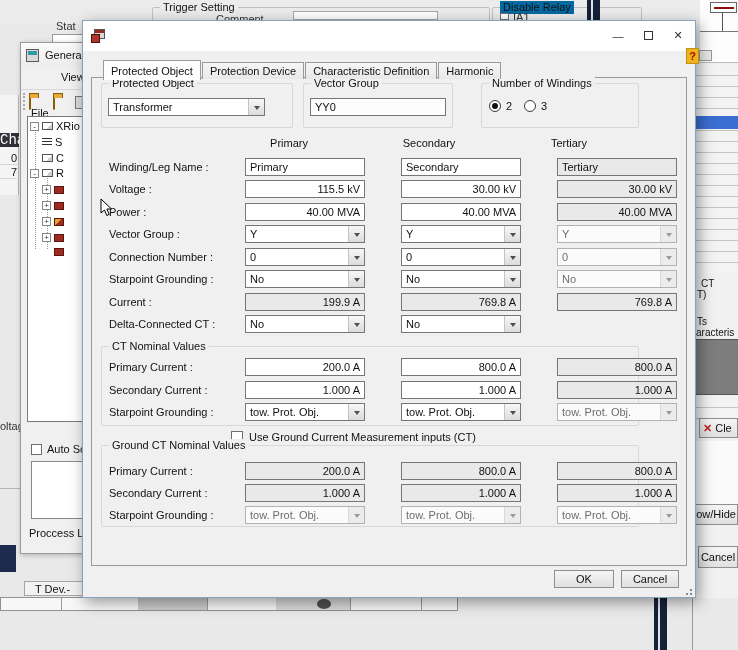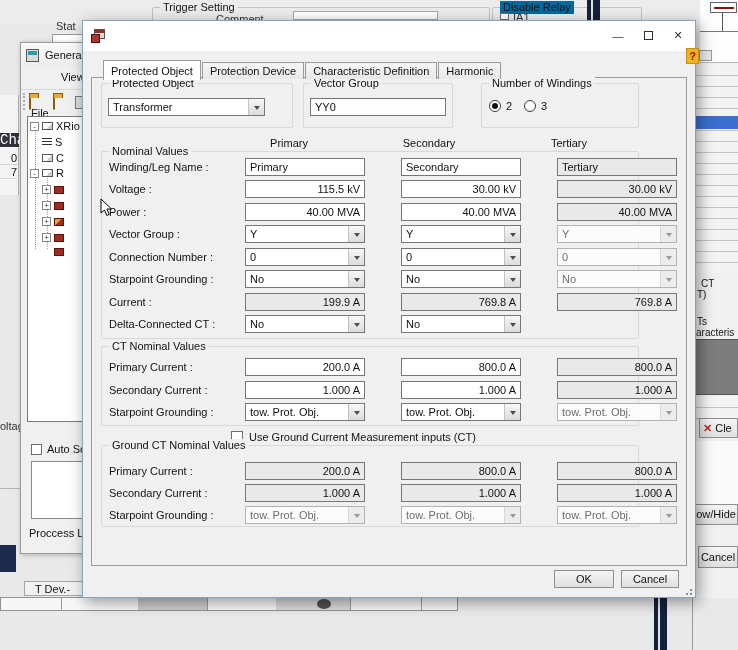--- a/index.html
+++ b/index.html
@@ -277,23 +277,20 @@
     </div>
     <div class="abs" style="left:441px;top:79px;display:flex;gap:5px;align-items:center;">
       <span class="radio"></span>
       <span>3</span>
     </div>
 
     <div class="colhdr" style="left:166px;top:116px;">Primary</div>
     <div class="colhdr" style="left:306px;top:116px;">Secondary</div>
     <div class="colhdr" style="left:446px;top:116px;">Tertiary</div>
 
-    <div class="grpbox" style="left:18px;top:130px;width:538px;height:188px;">
-      <span class="glabel">Nominal Values</span>
-    </div>
 
     <div class="frow" style="top:137px">
       <div class="rlabel">Winding/Leg Name :</div>
       <div class="cellf lft">Primary</div>
       <div class="cellf lft">Secondary</div>
       <div class="cellf lft ro">Tertiary</div>
     </div>
     <div class="frow" style="top:159px">
       <div class="rlabel">Voltage :</div>
       <div class="cellf">115.5 kV</div>

